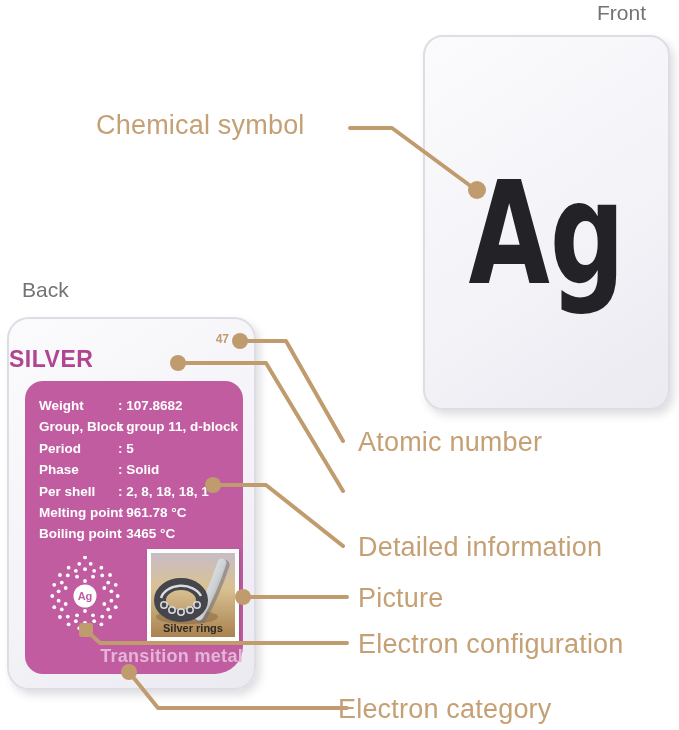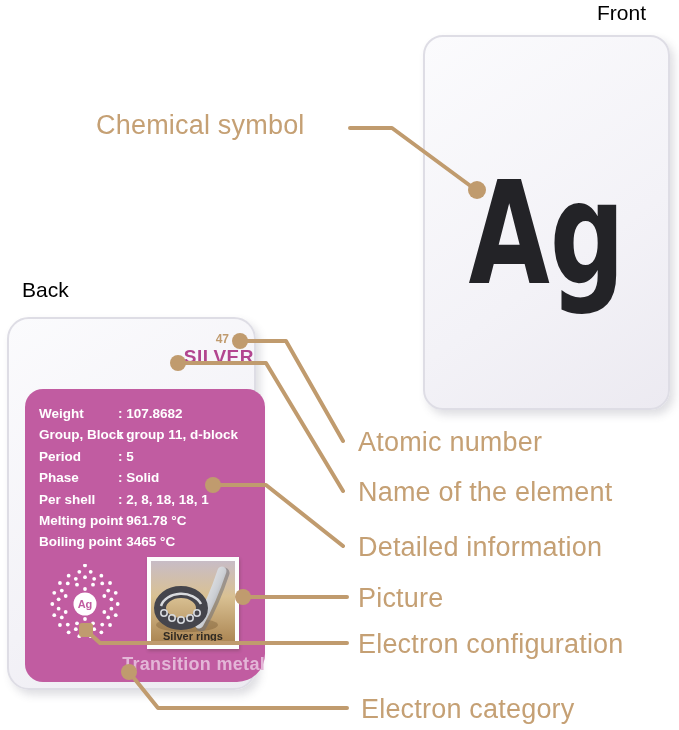--- a/index.html
+++ b/index.html
@@ -6,44 +6,44 @@
   html,body { background:#ffffff; }
   .stage{
     position:relative; width:679px; height:730px; background:#ffffff;
     font-family:"Liberation Sans", sans-serif; overflow:hidden;
   }
   .annot{
     position:absolute; color:#C5A074; font-size:27px; line-height:1.05;
     white-space:nowrap; letter-spacing:.2px;
   }
   .side-label{
-    position:absolute; color:#000000; font-size:21px; line-height:1; white-space:nowrap;
+    position:absolute; color:#737373; font-size:21px; line-height:1; white-space:nowrap;
   }
   .card{
     position:absolute; background:linear-gradient(145deg,#fbfbfd 0%,#f3f2f7 60%,#eceaf1 100%);
     border:2px solid #dedde5; border-radius:20px;
     box-shadow:4px 5px 8px rgba(70,70,95,.18);
   }
   .front-card{ left:423px; top:35px; width:247px; height:375px;
     display:flex; align-items:center; justify-content:center; }
   .symbol{
     font-family:"DejaVu Sans", sans-serif; font-weight:bold; font-size:142px;
     color:#232327; line-height:1; transform:scaleX(.74); margin-top:22px;
   }
   .back-card{ left:7px; top:317px; width:249px; height:373px; border-radius:22px; }
   .atomic-number{
     position:absolute; top:13px; right:25px; color:#C09B6E;
     font-size:12px; font-weight:bold;
   }
   .element-name{
-    position:absolute; top:27px; left:0; width:100%; text-align:right;
-    color:#B2458F; font-size:19px; font-weight:bold; letter-spacing:.5px;
+    position:absolute; top:27px; left:0; width:100%; text-align:left;
+    color:#B2458F; font-size:23px; font-weight:bold; letter-spacing:.5px;
   }
   .pink-box{
-    position:absolute; left:16px; top:70px; width:240px; height:293px;
+    position:absolute; left:16px; top:62px; width:218px; height:293px;
     background:#C15CA1; border-radius:18px 18px 28px 18px;
   }
   .details{
     position:absolute; left:14px; top:14px; width:190px;
     display:grid; grid-template-columns:79px auto;
     color:#ffffff; font-size:13.5px; font-weight:bold; line-height:21.4px;
     white-space:nowrap;
   }
   .shell-wrap{ position:absolute; left:20px; top:175px; width:80px; height:80px; }
   .photo{
@@ -65,21 +65,21 @@
   }
   .overlay circle{ fill:#C09B6E; }
   .overlay rect{ fill:#C09B6E; }
   
   .lbl-chemical-symbol{ left:96px; top:111px; }
   .lbl-atomic-number{ left:358px; top:428px; }
   .lbl-element-name{ left:358px; top:478px; }
   .lbl-detailed-info{ left:358px; top:533px; }
   .lbl-picture{ left:358px; top:584px; }
   .lbl-electron-config{ left:358px; top:630px; }
-  .lbl-electron-category{ left:361px; top:695px; }
+  .lbl-electron-category{ left:338px; top:695px; }
   .lbl-front{ left:597px; top:2px; }
   .lbl-back{ left:22px; top:279px; }
 </style>
 </head>
 <body>
 
 <div class="stage">
 
   <div class="side-label lbl-front">Front</div>
   <div class="side-label lbl-back">Back</div>
@@ -216,19 +216,18 @@
 
     <polyline points="87,631 100,643 347,643"></polyline>
     <rect x="79" y="623" width="14" height="14" rx="3"></rect>
 
     <polyline points="129,672 158,708 347,708"></polyline>
     <circle cx="129" cy="672" r="8"></circle>
   </svg>
 
   <div class="annot lbl-chemical-symbol">Chemical symbol</div>
   <div class="annot lbl-atomic-number">Atomic number</div>
-  <div class="annot lbl-element-name">Name of the element</div>
   <div class="annot lbl-picture">Picture</div>
   <div class="annot lbl-detailed-info">Detailed information</div>
   <div class="annot lbl-electron-config">Electron configuration</div>
   <div class="annot lbl-electron-category">Electron category</div>
 
 </div>
 
 </body></html>

